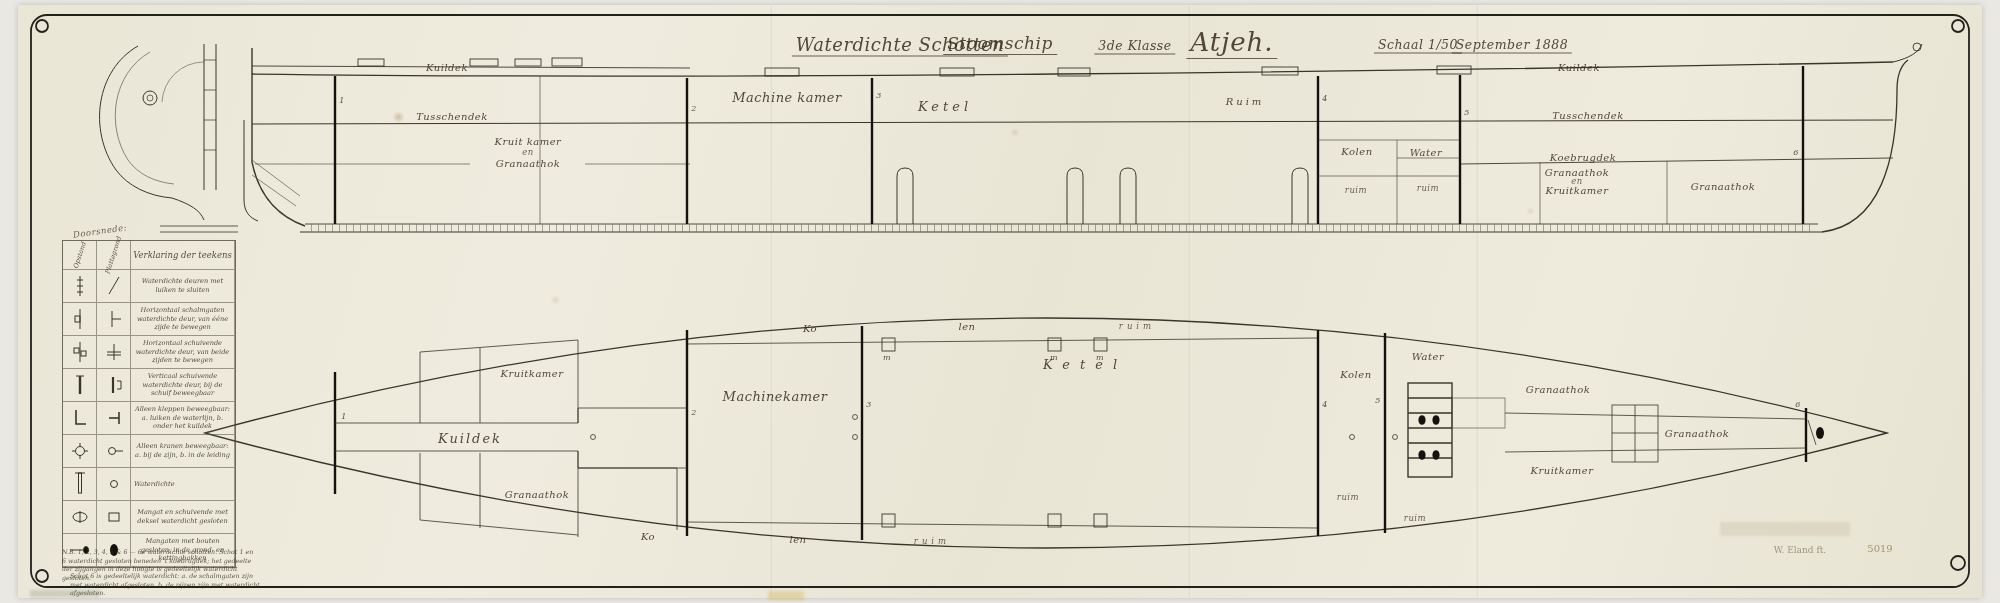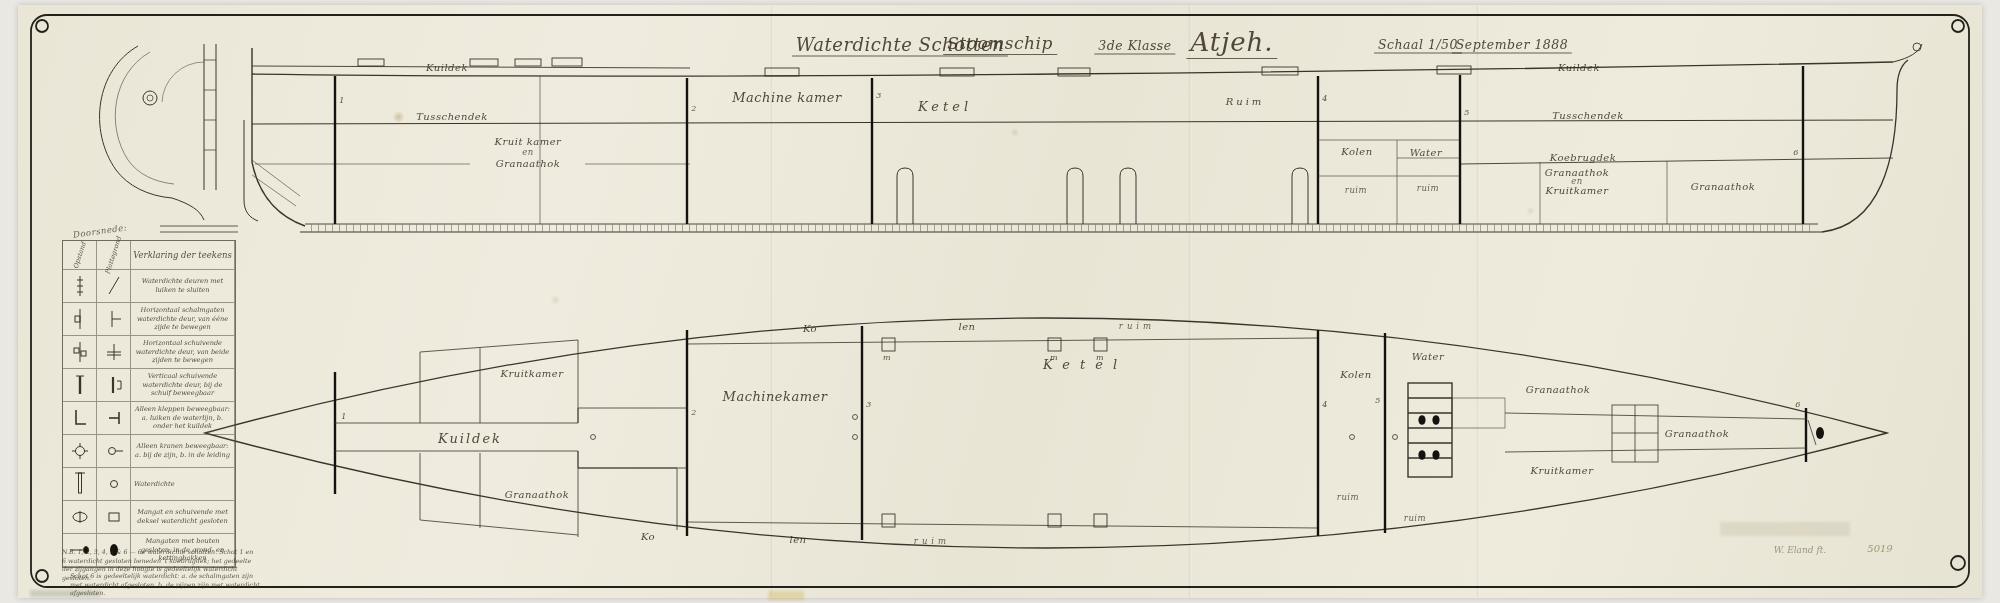--- a/index.html
+++ b/index.html
@@ -28,21 +28,21 @@
           border:1px solid rgba(70,64,52,.75);background:rgba(255,255,250,.05);
           display:grid;grid-template-columns:34px 34px 1fr;color:rgba(58,49,34,.85);}
   #legend .cell{border-right:1px solid rgba(70,64,52,.5);border-bottom:1px solid rgba(70,64,52,.5);
           display:flex;align-items:center;justify-content:center;min-height:28px;}
   #legend .desc{font-style:italic;font-size:6.6px;line-height:1.3;padding:2px 3px;
           justify-content:flex-start;text-align:center;}
   #legend .hdr{font-style:italic;font-size:8.5px;}
   .rot{transform:rotate(-72deg);font-style:italic;font-size:6.5px;white-space:nowrap;}
   .fn{position:absolute;font-style:italic;font-size:6.3px;line-height:1.35;
       color:rgba(58,49,34,.8);width:196px;}
-  .sig{position:absolute;font-style:italic;font-size:9px;color:rgba(95,82,55,.55);
+  .sig{position:absolute;font-size:9px;color:rgba(95,82,55,.55);
        transform:translate(-50%,-50%);white-space:nowrap;}
   .smudge{position:absolute;filter:blur(1.5px);pointer-events:none;}
 </style>
 </head>
 <body>
 
 <div id="stage">
   <div id="paper"></div>
 
   <div class="crease" style="left:770px"></div>

